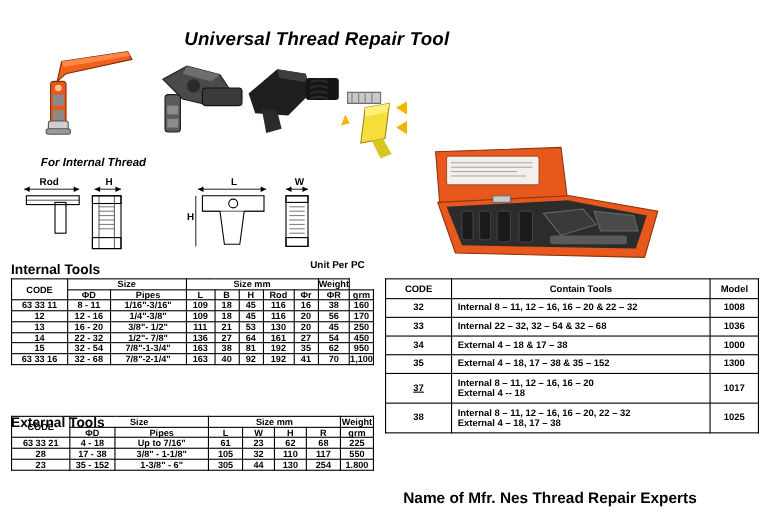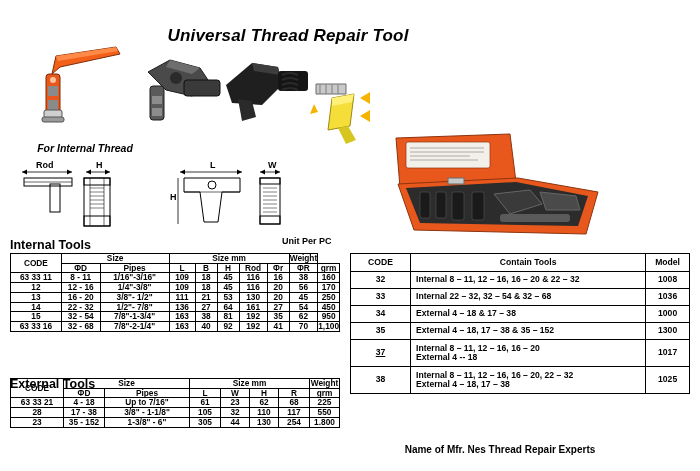--- a/index.html
+++ b/index.html
@@ -54,21 +54,21 @@
   .tbl-left td,.tbl-left th{font-size:8.3px;}
   .code-cell{font-size:8.6px;}
   .hdr{font-size:8.6px;}
   .small{font-size:7px;font-weight:bold;}
 
   
   .tbl-right td,.tbl-right th{font-size:8.6px;}
   .tbl-right .contain{text-align:left;padding-left:5px;}
 
   .mfr-note{
-    position:absolute;font-size:10px;font-weight:bold;text-align:center;
+    position:absolute;font-size:14px;font-weight:bold;text-align:center;
     width:290px;
   }
 
   
   svg{display:block;}
 </style>
 </head>
 <body>
 
 <div class="page">

